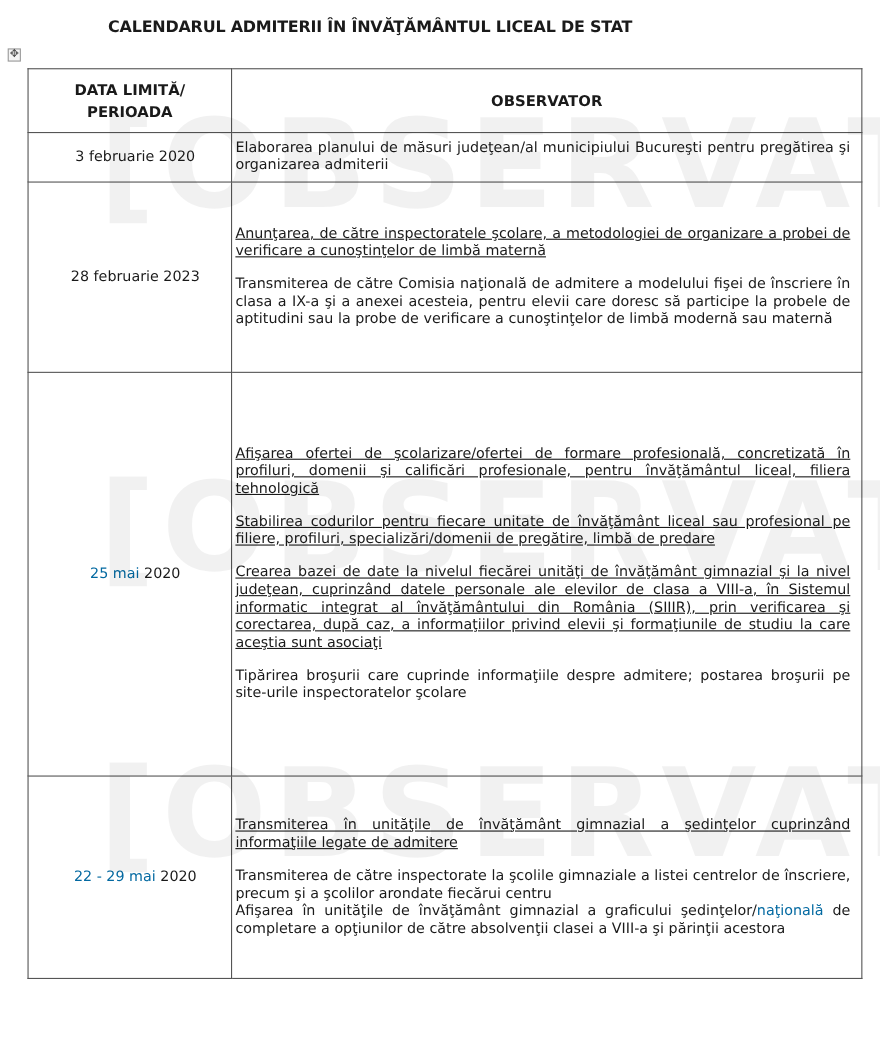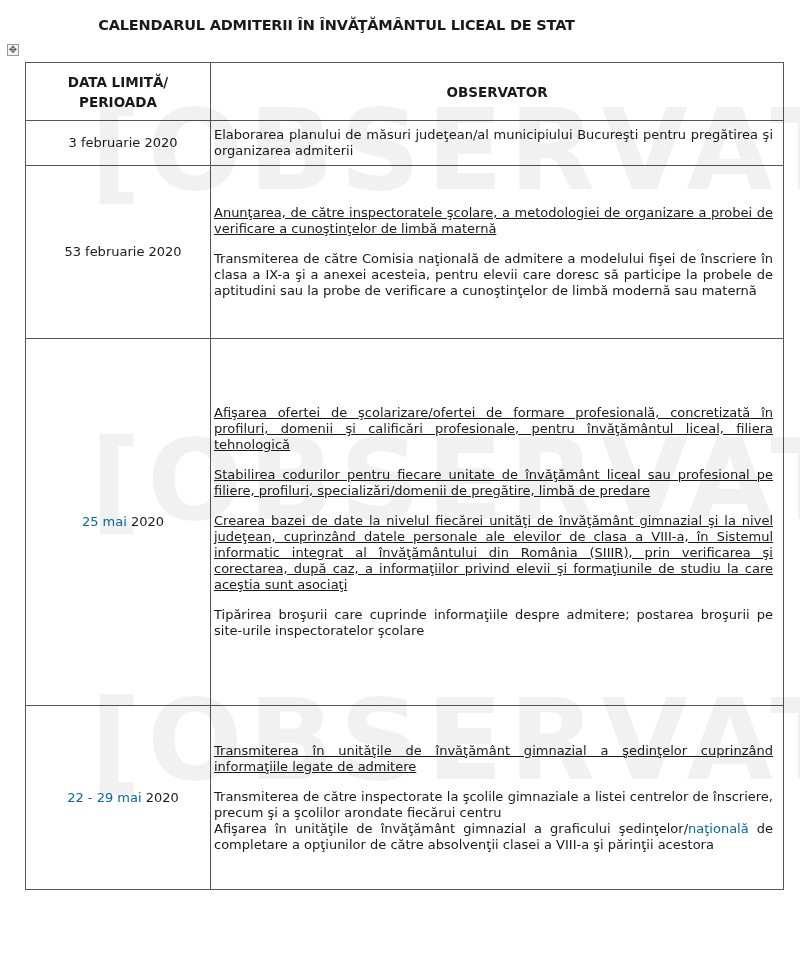--- a/index.html
+++ b/index.html
@@ -67,21 +67,21 @@
     <td class="date">
       <span class="red"></span><span>3 februarie 2020</span>
     </td>
     <td class="evt">
       <p>Elaborarea planului de măsuri judeţean/al municipiului Bucureşti pentru pregătirea şi organizarea admiterii</p>
     </td>
   </tr>
 
   <tr style="height:173px">
     <td class="date">
-      <span class="red"></span><span>53 februarie 2020</span>
+      <span class="red"></span><span>28 februarie 2023</span>
     </td>
     <td class="evt">
       <p class="mb">Anunţarea, de către inspectoratele şcolare, a metodologiei de organizare a probei de verificare a cunoştinţelor de limbă maternă</p>
       <p>Transmiterea de către Comisia naţională de admitere a modelului fişei de înscriere în clasa a IX-a şi a anexei acesteia, pentru elevii care doresc să participe la probele de aptitudini sau la probe de verificare a cunoştinţelor de limbă modernă sau maternă</p>
     </td>
   </tr>
 
   <tr style="height:367px">
     <td class="date">
       <span class="red">25 mai</span><span> 2020</span>

